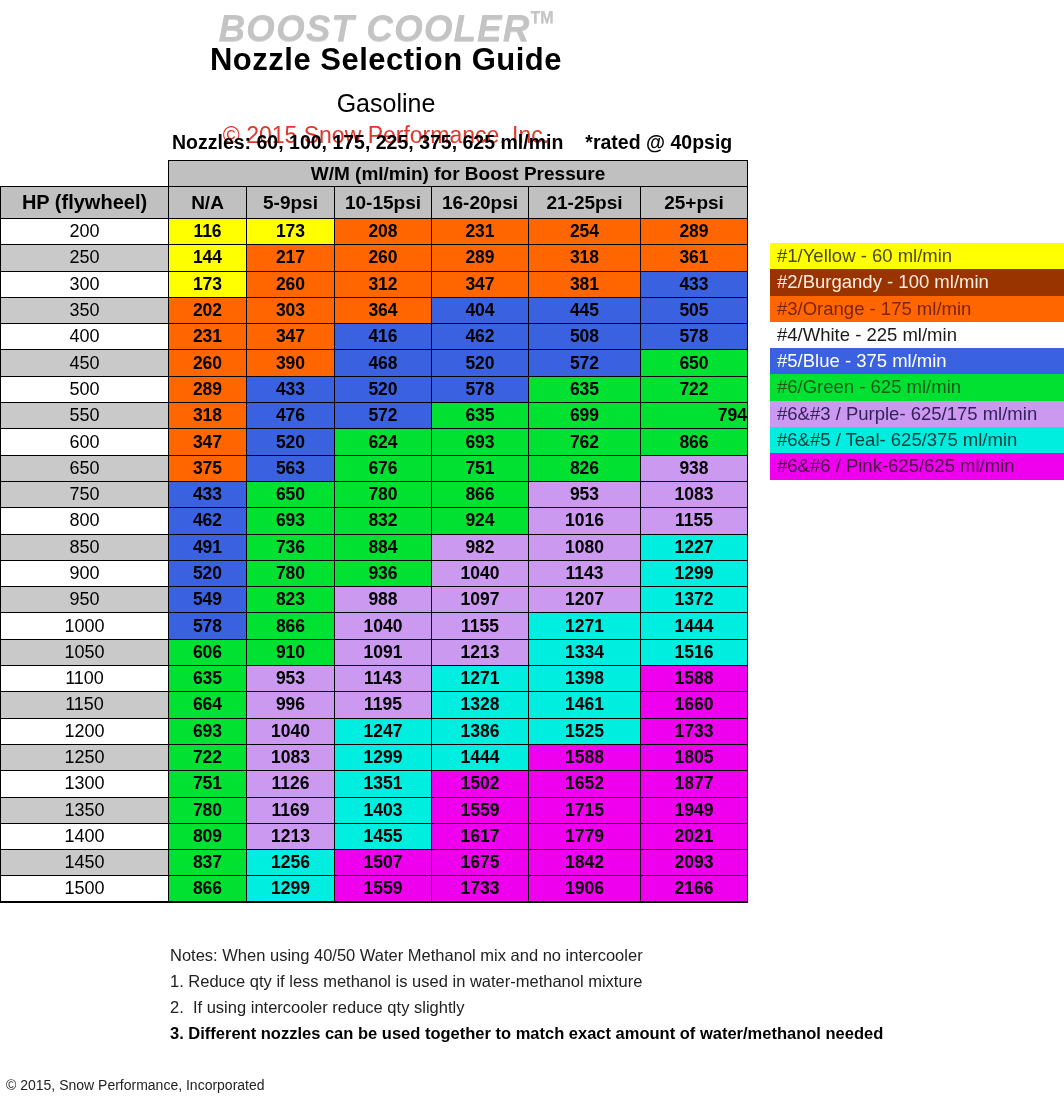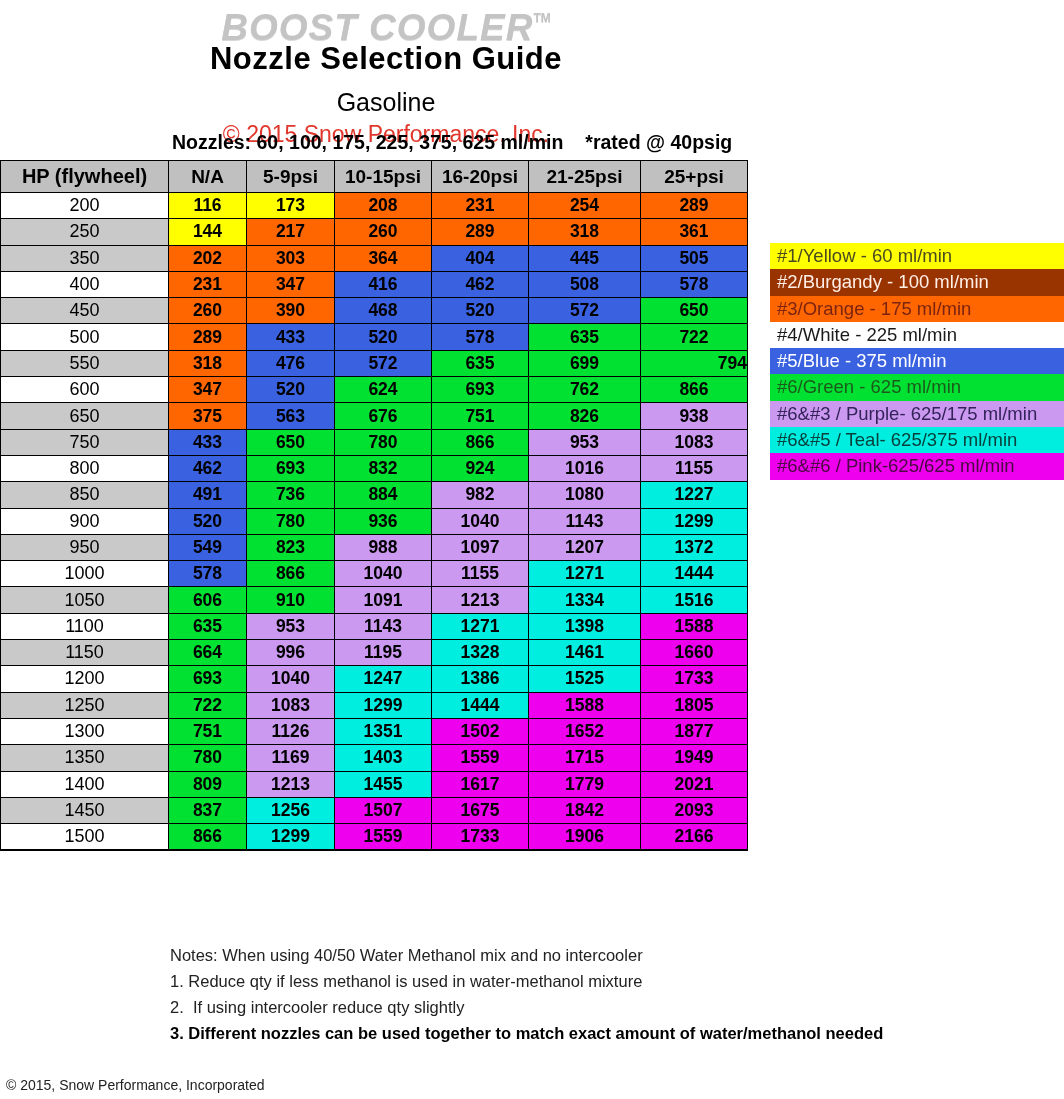--- a/index.html
+++ b/index.html
@@ -7,21 +7,21 @@
     position:relative; width:1064px; height:1099px; background:#ffffff;
     font-family:"Liberation Sans", sans-serif; color:#000; overflow:hidden;
   }
   
   .header { position:absolute; left:0; top:0; width:772px; text-align:center; }
   .logo {
     font-size:37px; font-weight:bold; font-style:italic; color:#c4c4c4;
     letter-spacing:1px; line-height:36px; white-space:nowrap;
     text-shadow:0 1px 0 #d8d8d8;
   }
-  .logo .tm { font-size:12px; font-style:normal; vertical-align:18px; letter-spacing:0; }
+  .logo .tm { font-size:16px; font-style:normal; vertical-align:18px; letter-spacing:0; }
   .title { font-size:31px; font-weight:bold; line-height:32px; margin-top:-3px; letter-spacing:0.5px; }
   .subtitle { font-size:25px; line-height:26px; margin-top:14px; }
   .copyright { font-size:23px; line-height:18px; margin-top:10px; color:#e1362b; }
   .nozzles { position:absolute; left:172px; top:131px; font-size:19.5px; font-weight:bold; white-space:pre; }
   .nozzles .rated { margin-left:22px; }
   
   .guide-table { position:absolute; left:0px; top:160px; border-collapse:collapse; table-layout:fixed; }
   .guide-table td { border:1.5px solid #000; text-align:center; padding:0; overflow:hidden; }
   .banner-row { height:26px; }
   .head-row { height:32px; }
@@ -61,20 +61,24 @@
     <colgroup>
       <col style="width:168px">
         <col style="width:78px">
         <col style="width:88px">
       <col style="width:97px">
         <col style="width:97px">
         <col style="width:112px">
         <col style="width:107px">
     </colgroup>
     <tbody>
+      <tr class="banner-row">
+        <td class="corner"></td>
+        <td class="banner" colspan="6">W/M (ml/min) for Boost Pressure</td>
+      </tr>
       <tr class="head-row" id="head-row">
         <td class="colhead hp-head">HP (flywheel)</td>
       <td class="colhead">N/A</td>
           <td class="colhead">5-9psi</td>
           <td class="colhead">10-15psi</td>
           <td class="colhead">16-20psi</td>
           <td class="colhead">21-25psi</td>
           <td class="colhead">25+psi</td>
         </tr>
     <tr class="data-row">
@@ -87,20 +91,29 @@
           <td class="val" style="background: rgb(255, 102, 0);">289</td>
         </tr>
         <tr class="data-row shade">
           <td class="hp-cell">250</td>
           <td class="val" style="background: rgb(255, 255, 0);">144</td>
           <td class="val" style="background: rgb(255, 102, 0); text-align: center;">217</td>
           <td class="val" style="background: rgb(255, 102, 0);">260</td>
           <td class="val" style="background: rgb(255, 102, 0);">289</td>
           <td class="val" style="background: rgb(255, 102, 0);">318</td>
           <td class="val" style="background: rgb(255, 102, 0);">361</td>
+        </tr>
+        <tr class="data-row">
+          <td class="hp-cell">300</td>
+          <td class="val" style="background: rgb(255, 255, 0);">173</td>
+          <td class="val" style="background: rgb(255, 102, 0);">260</td>
+          <td class="val" style="background: rgb(255, 102, 0);">312</td>
+          <td class="val" style="background: rgb(255, 102, 0);">347</td>
+          <td class="val" style="background: rgb(255, 102, 0);">381</td>
+          <td class="val" style="background: rgb(58, 98, 224);">433</td>
         </tr>
         <tr class="data-row shade">
           <td class="hp-cell">350</td>
           <td class="val" style="background: rgb(255, 102, 0);">202</td>
           <td class="val" style="background: rgb(255, 102, 0);">303</td>
           <td class="val" style="background: rgb(255, 102, 0);">364</td>
           <td class="val" style="background: rgb(58, 98, 224);">404</td>
           <td class="val" style="background: rgb(58, 98, 224);">445</td>
           <td class="val" style="background: rgb(58, 98, 224);">505</td>
         </tr>

